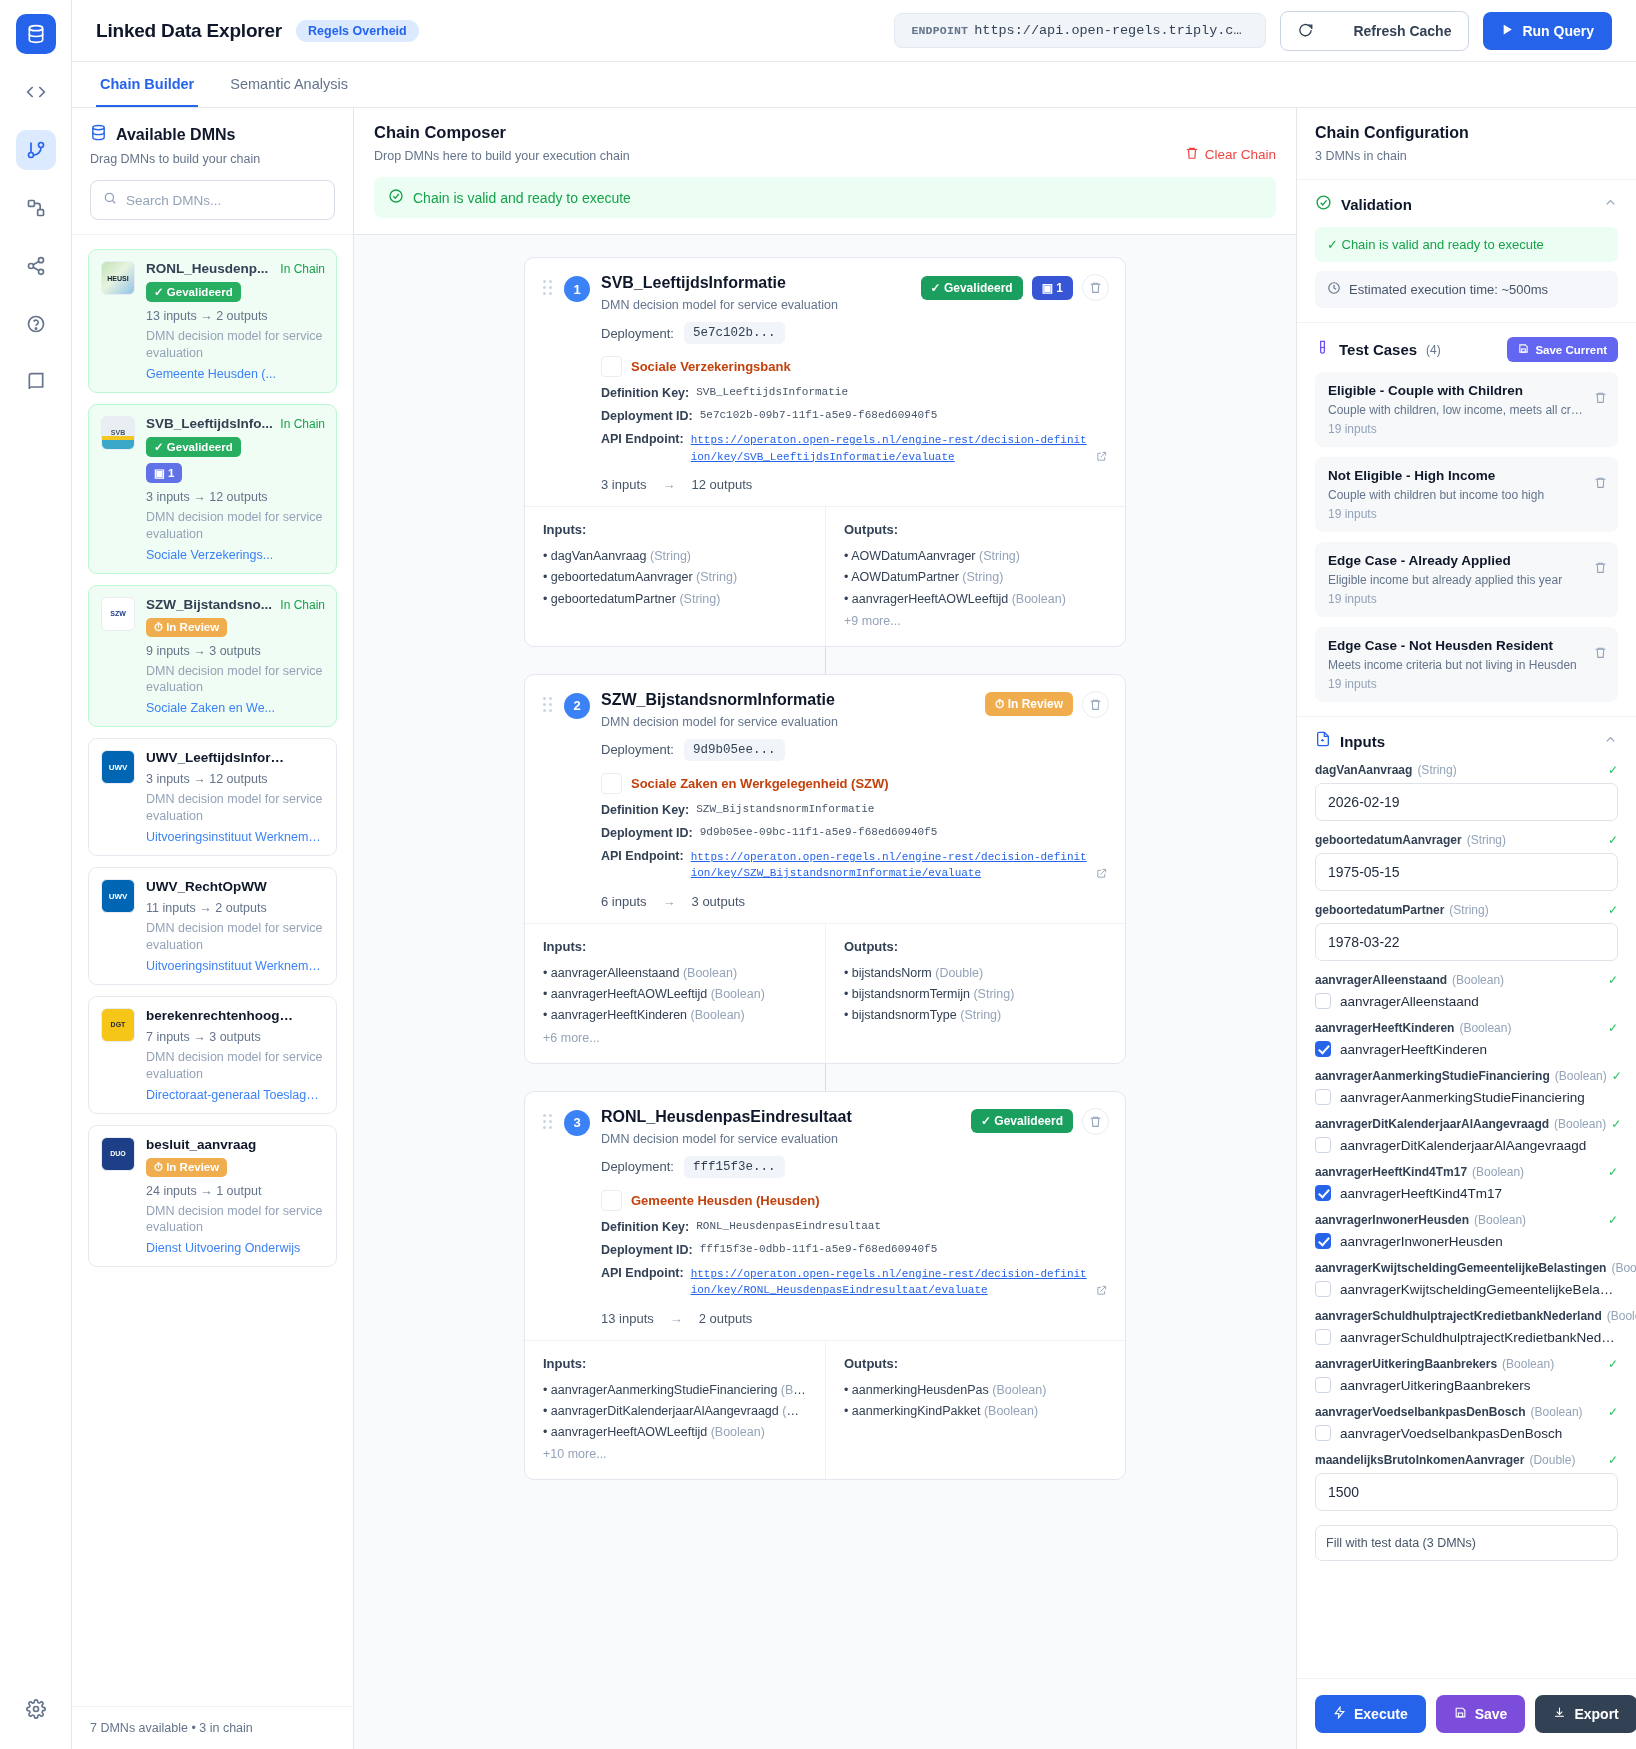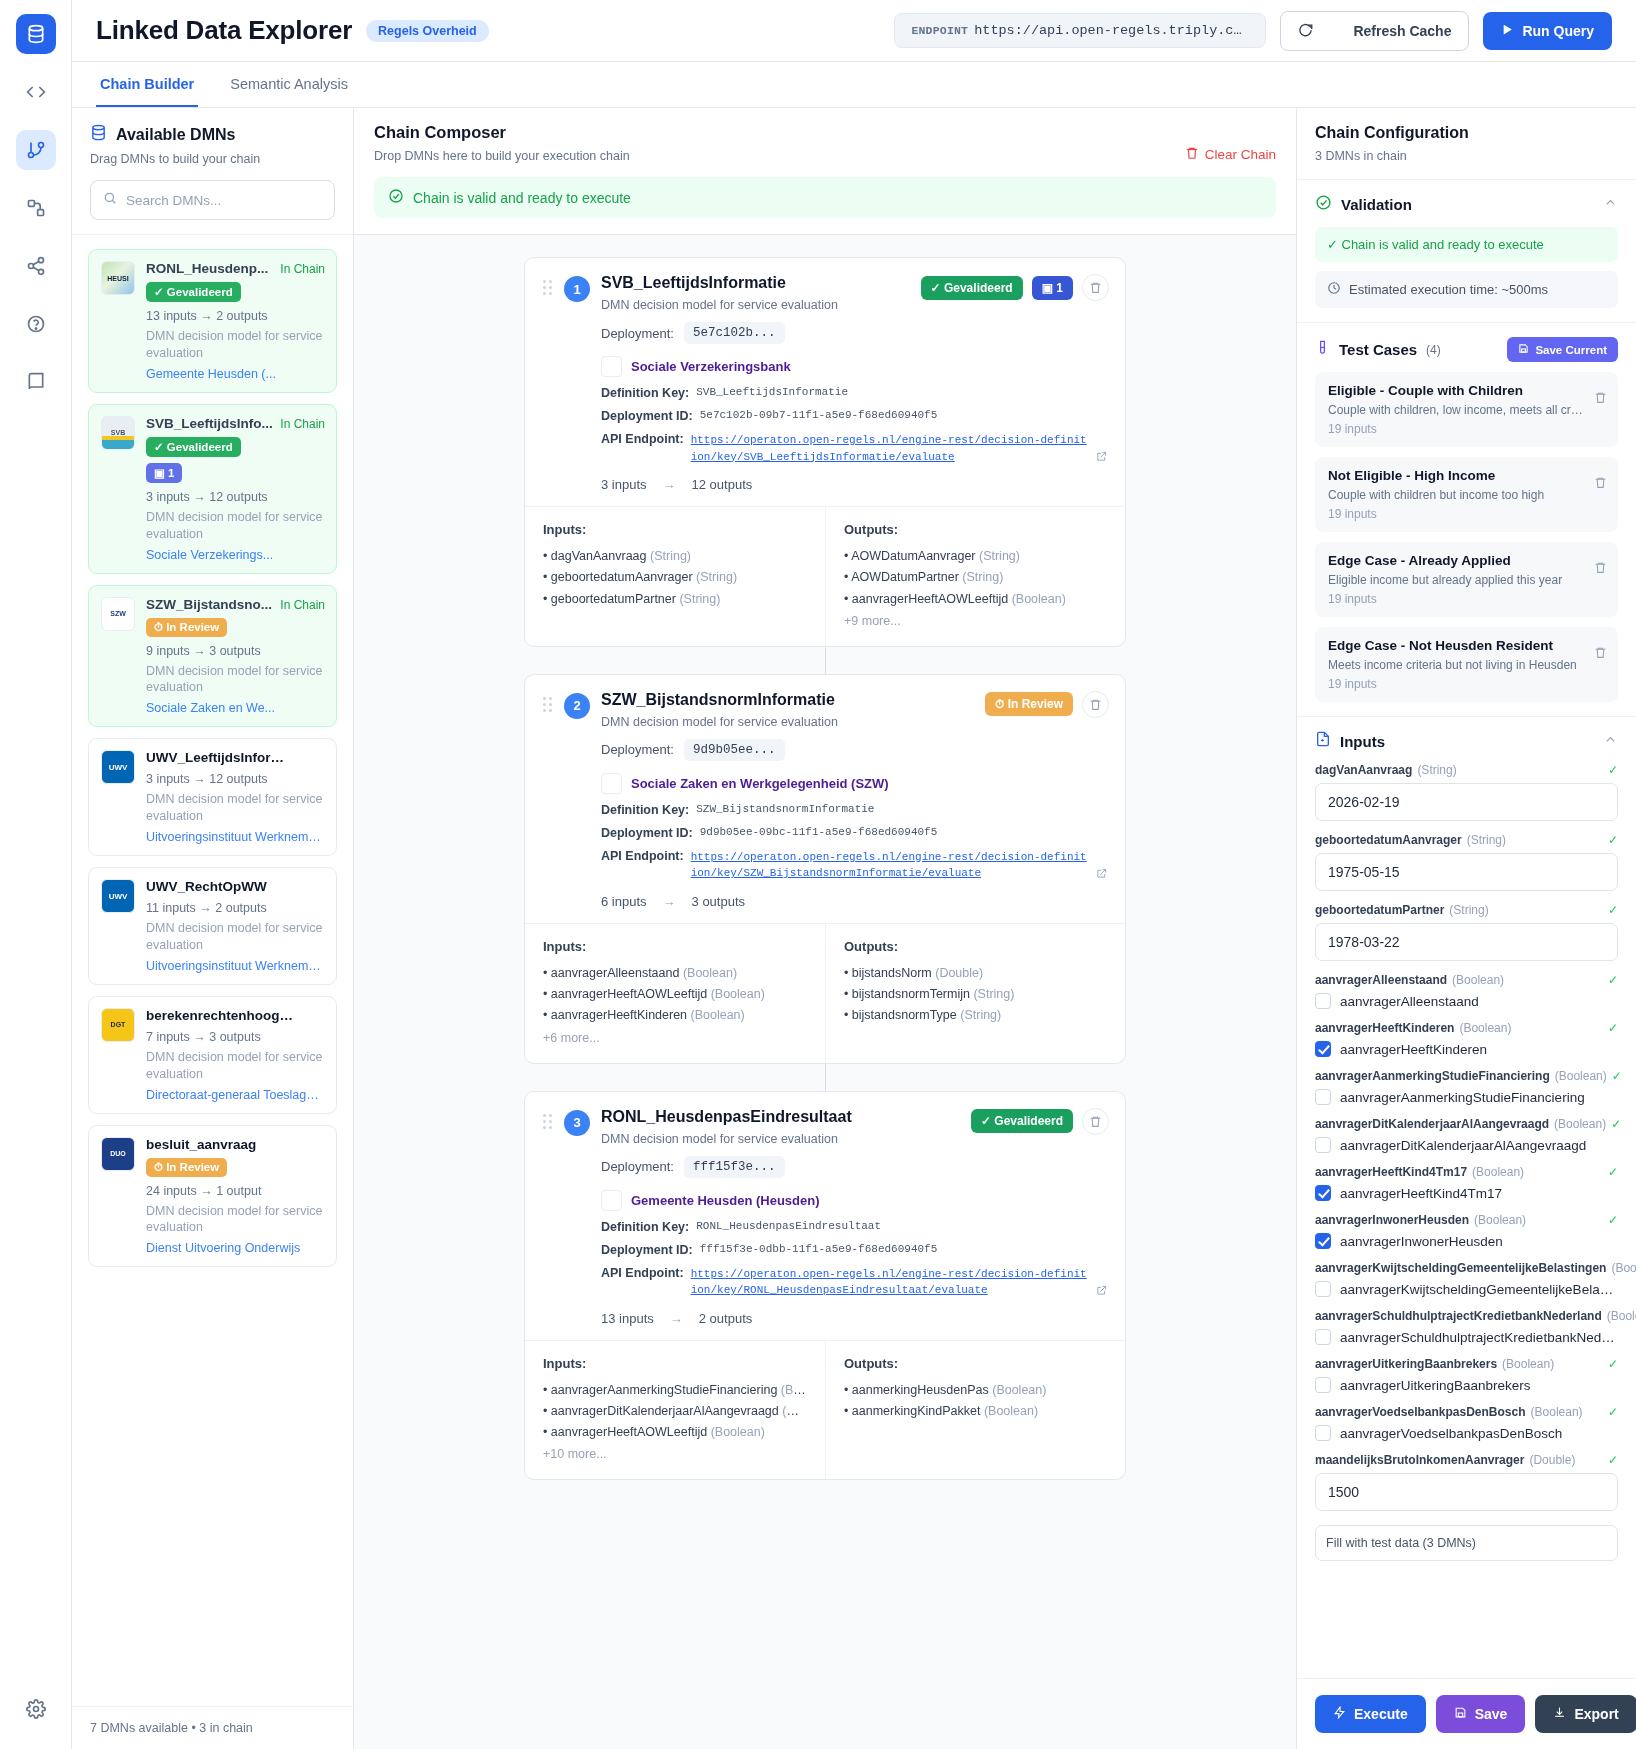--- a/index.html
+++ b/index.html
@@ -28,21 +28,21 @@
   .rail-bottom { margin-bottom: 20px; }
 
   
   .main { flex: 1 1 auto; display: flex; flex-direction: column; min-width: 0; background:#fff;}
 
   .topbar {
     height: 62px; background: #ffffff; border-bottom: 1px solid #e5e7eb;
     display: flex; align-items: center; padding: 0 24px; gap: 14px;
     flex: 0 0 62px;
   }
-  .app-title { font-size: 26px; font-weight: bold; color: #0f172a; letter-spacing: -0.2px;}
+  .app-title { font-size: 19px; font-weight: bold; color: #0f172a; letter-spacing: -0.2px;}
   .chip-brand {
     background: #dbeafe; color: #2563eb; font-size: 12.5px; font-weight: bold;
     padding: 4px 12px; border-radius: 999px;
   }
   .topbar-right { margin-left: auto; display: flex; align-items: center; gap: 14px; }
   .endpoint-box {
     background: #f1f5f9; border: 1px solid #e2e8f0; border-radius: 8px;
     padding: 9px 16px; display: flex; align-items: center; gap: 6px;
     max-width: 372px;
   }
@@ -174,21 +174,21 @@
   .cn-desc { font-size: 12.5px; color: #64748b; margin-top: 6px; }
   .cn-dep { display: flex; align-items: center; gap: 10px; margin-top: 10px; }
   .cn-dep-label { font-size: 13px; color: #475569; }
   .cn-dep-val {
     background: #f1f5f9; border-radius: 5px; padding: 4px 9px;
     font-family: "Liberation Mono", monospace; font-size: 12.5px; color: #334155;
   }
   .cn-org { display: flex; align-items: center; gap: 9px; margin-top: 12px; }
   .cn-org-logo { width: 21px; height: 21px; border-radius: 4px; border: 1px solid #e9edf3;
     flex:0 0 21px; }
-  .cn-org-name { font-size: 13px; font-weight: bold; color: #4c1d95; }
+  .cn-org-name { font-size: 13px; font-weight: bold; color: #c2410c; }
   .kv { margin-top: 9px; font-size: 12.5px; color: #475569; display:flex; gap:7px;}
   .kv b { font-weight: bold; color: #334155; white-space: nowrap;}
   .kv code {
     font-family: "Liberation Mono", monospace; font-size: 11px; color: #475569;
   }
   .kv a {
     font-family: "Liberation Mono", monospace; font-size: 11px; color: #2563eb;
     text-decoration: underline; word-break: break-all; line-height:1.5;
   }
   .ext-ico { color:#94a3b8; flex:0 0 auto; align-self:flex-end;}

